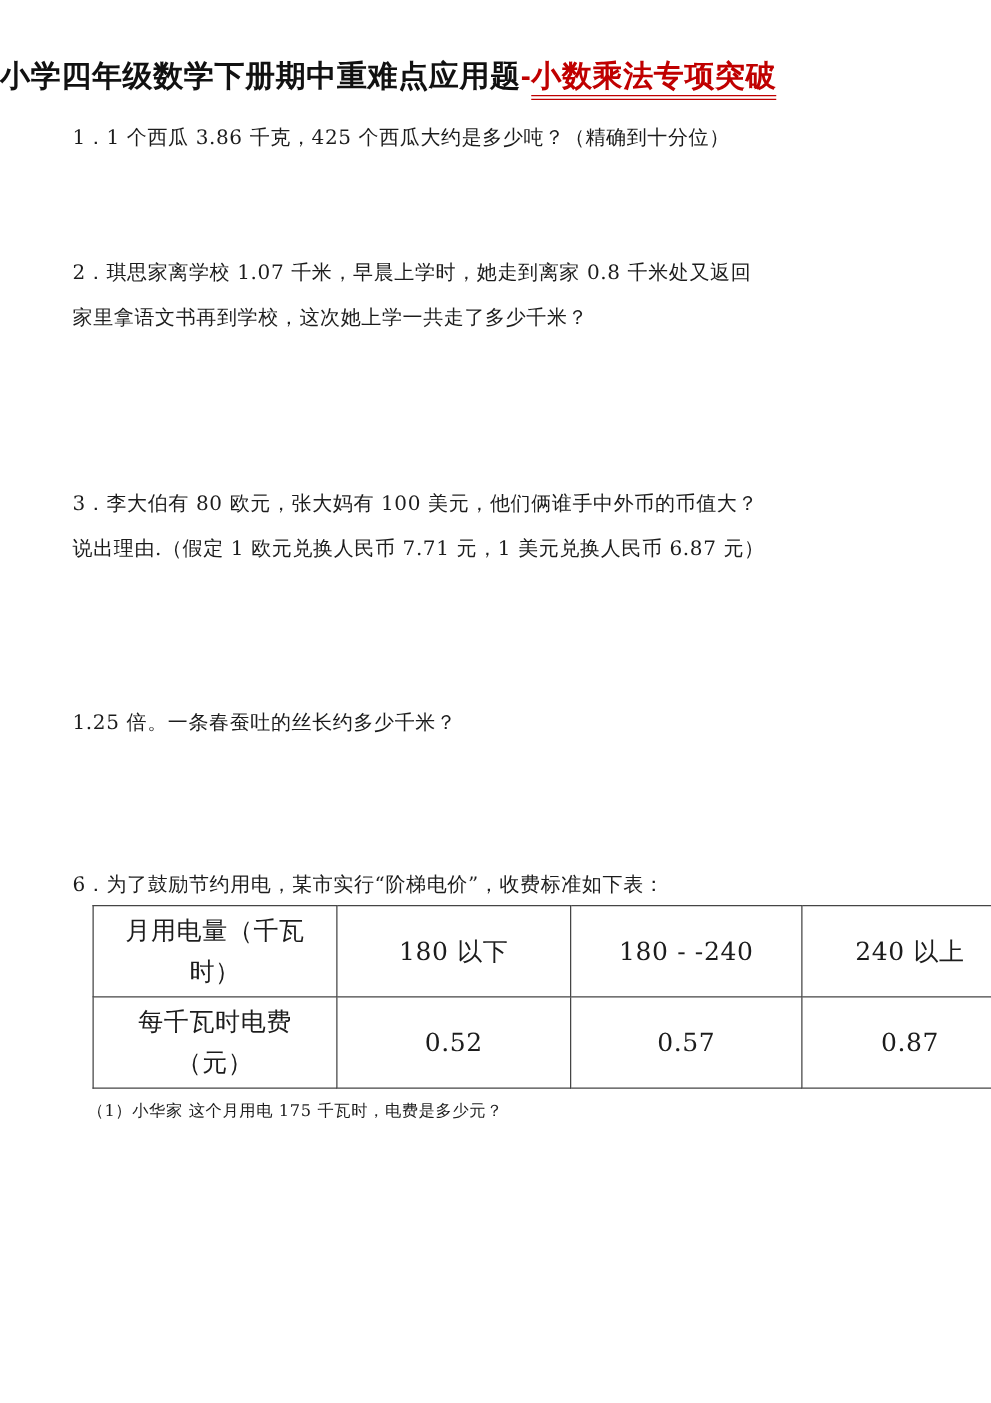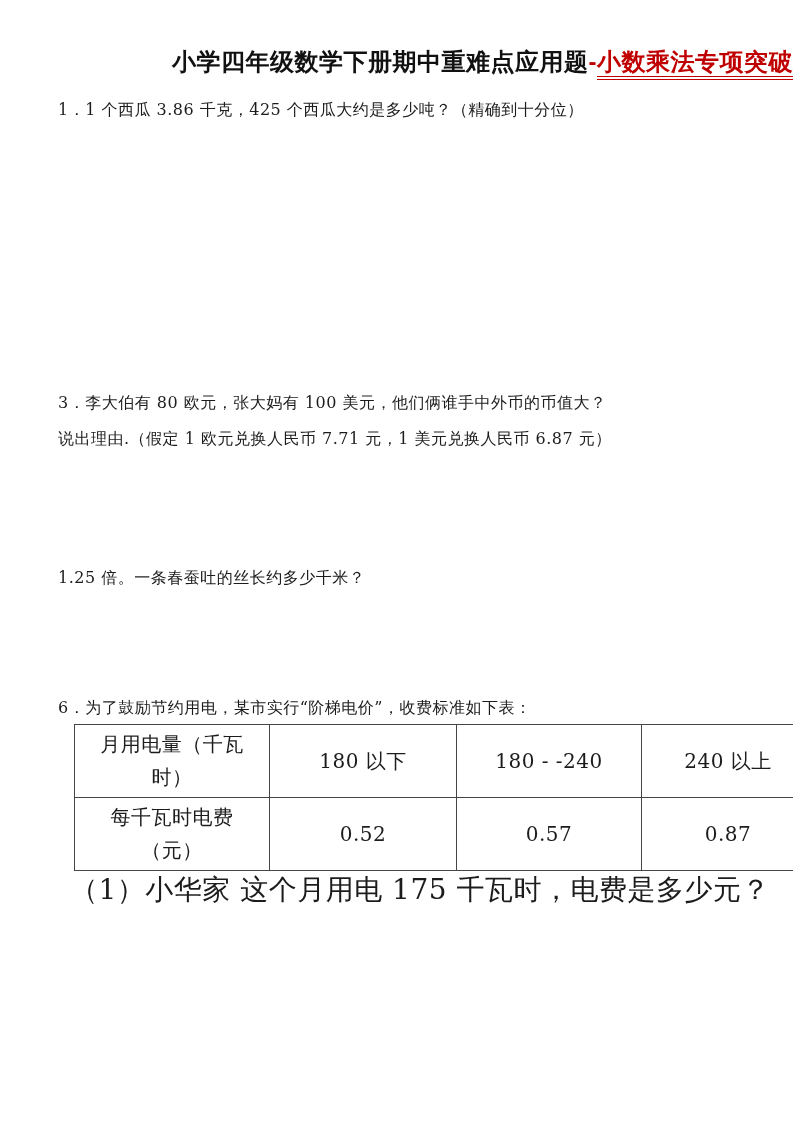--- a/index.html
+++ b/index.html
@@ -15,21 +15,21 @@
     overflow: hidden;
     font-family: "DejaVu Serif", "Liberation Serif", serif;
     color: #1c1c1c;
   }
   .title {
     position: absolute;
     top: 45px;
     left: 0;
     width: 100%;
     margin: 0;
-    text-align: right;
+    text-align: left;
     font-family: Liberation Sans, sans-serif;
     font-weight: 700;
     font-size: 24px;
     line-height: 34px;
     letter-spacing: 0.5px;
     color: #111111;
     white-space: nowrap;
   }
   .title .red {
     color: var(--accent, #c00000);
@@ -65,37 +65,41 @@
     font-size: 20px;
     line-height: 33px;
     letter-spacing: 0.5px;
     padding: 3px 10px;
     height: 66px;
   }
   .subq {
     position: absolute;
     left: 70px;
     right: 52px;
-    font-size: 28px;
+    font-size: 13px;
     line-height: 36px;
     letter-spacing: 0.5px;
     white-space: nowrap;
   }
 </style>
 </head>
 <body>
 
 <div class="page">
 
   <h1 class="title"><span>小学四年级数学下册期中重难点应用题</span><span class="red">-</span><span class="red-underlined">小数乘法专项突破</span></h1>
 
   <div class="para" style="top:92px">
     <div class="line">1．1 个西瓜 3.86 千克，425 个西瓜大约是多少吨？（精确到十分位）</div>
   </div>
 
+  <div class="para" style="top:200px">
+    <div class="line">2．琪思家离学校 1.07 千米，早晨上学时，她走到离家 0.8 千米处又返回</div>
+    <div class="line">家里拿语文书再到学校，这次她上学一共走了多少千米？</div>
+  </div>
 
   <div class="para" style="top:385px">
     <div class="line">3．李大伯有 80 欧元，张大妈有 100 美元，他们俩谁手中外币的币值大？</div>
     <div class="line">说出理由.（假定 1 欧元兑换人民币 7.71 元，1 美元兑换人民币 6.87 元）</div>
   </div>
 
   <div class="para" style="top:560px">
     <div class="line">1.25 倍。一条春蚕吐的丝长约多少千米？</div>
   </div>
 

